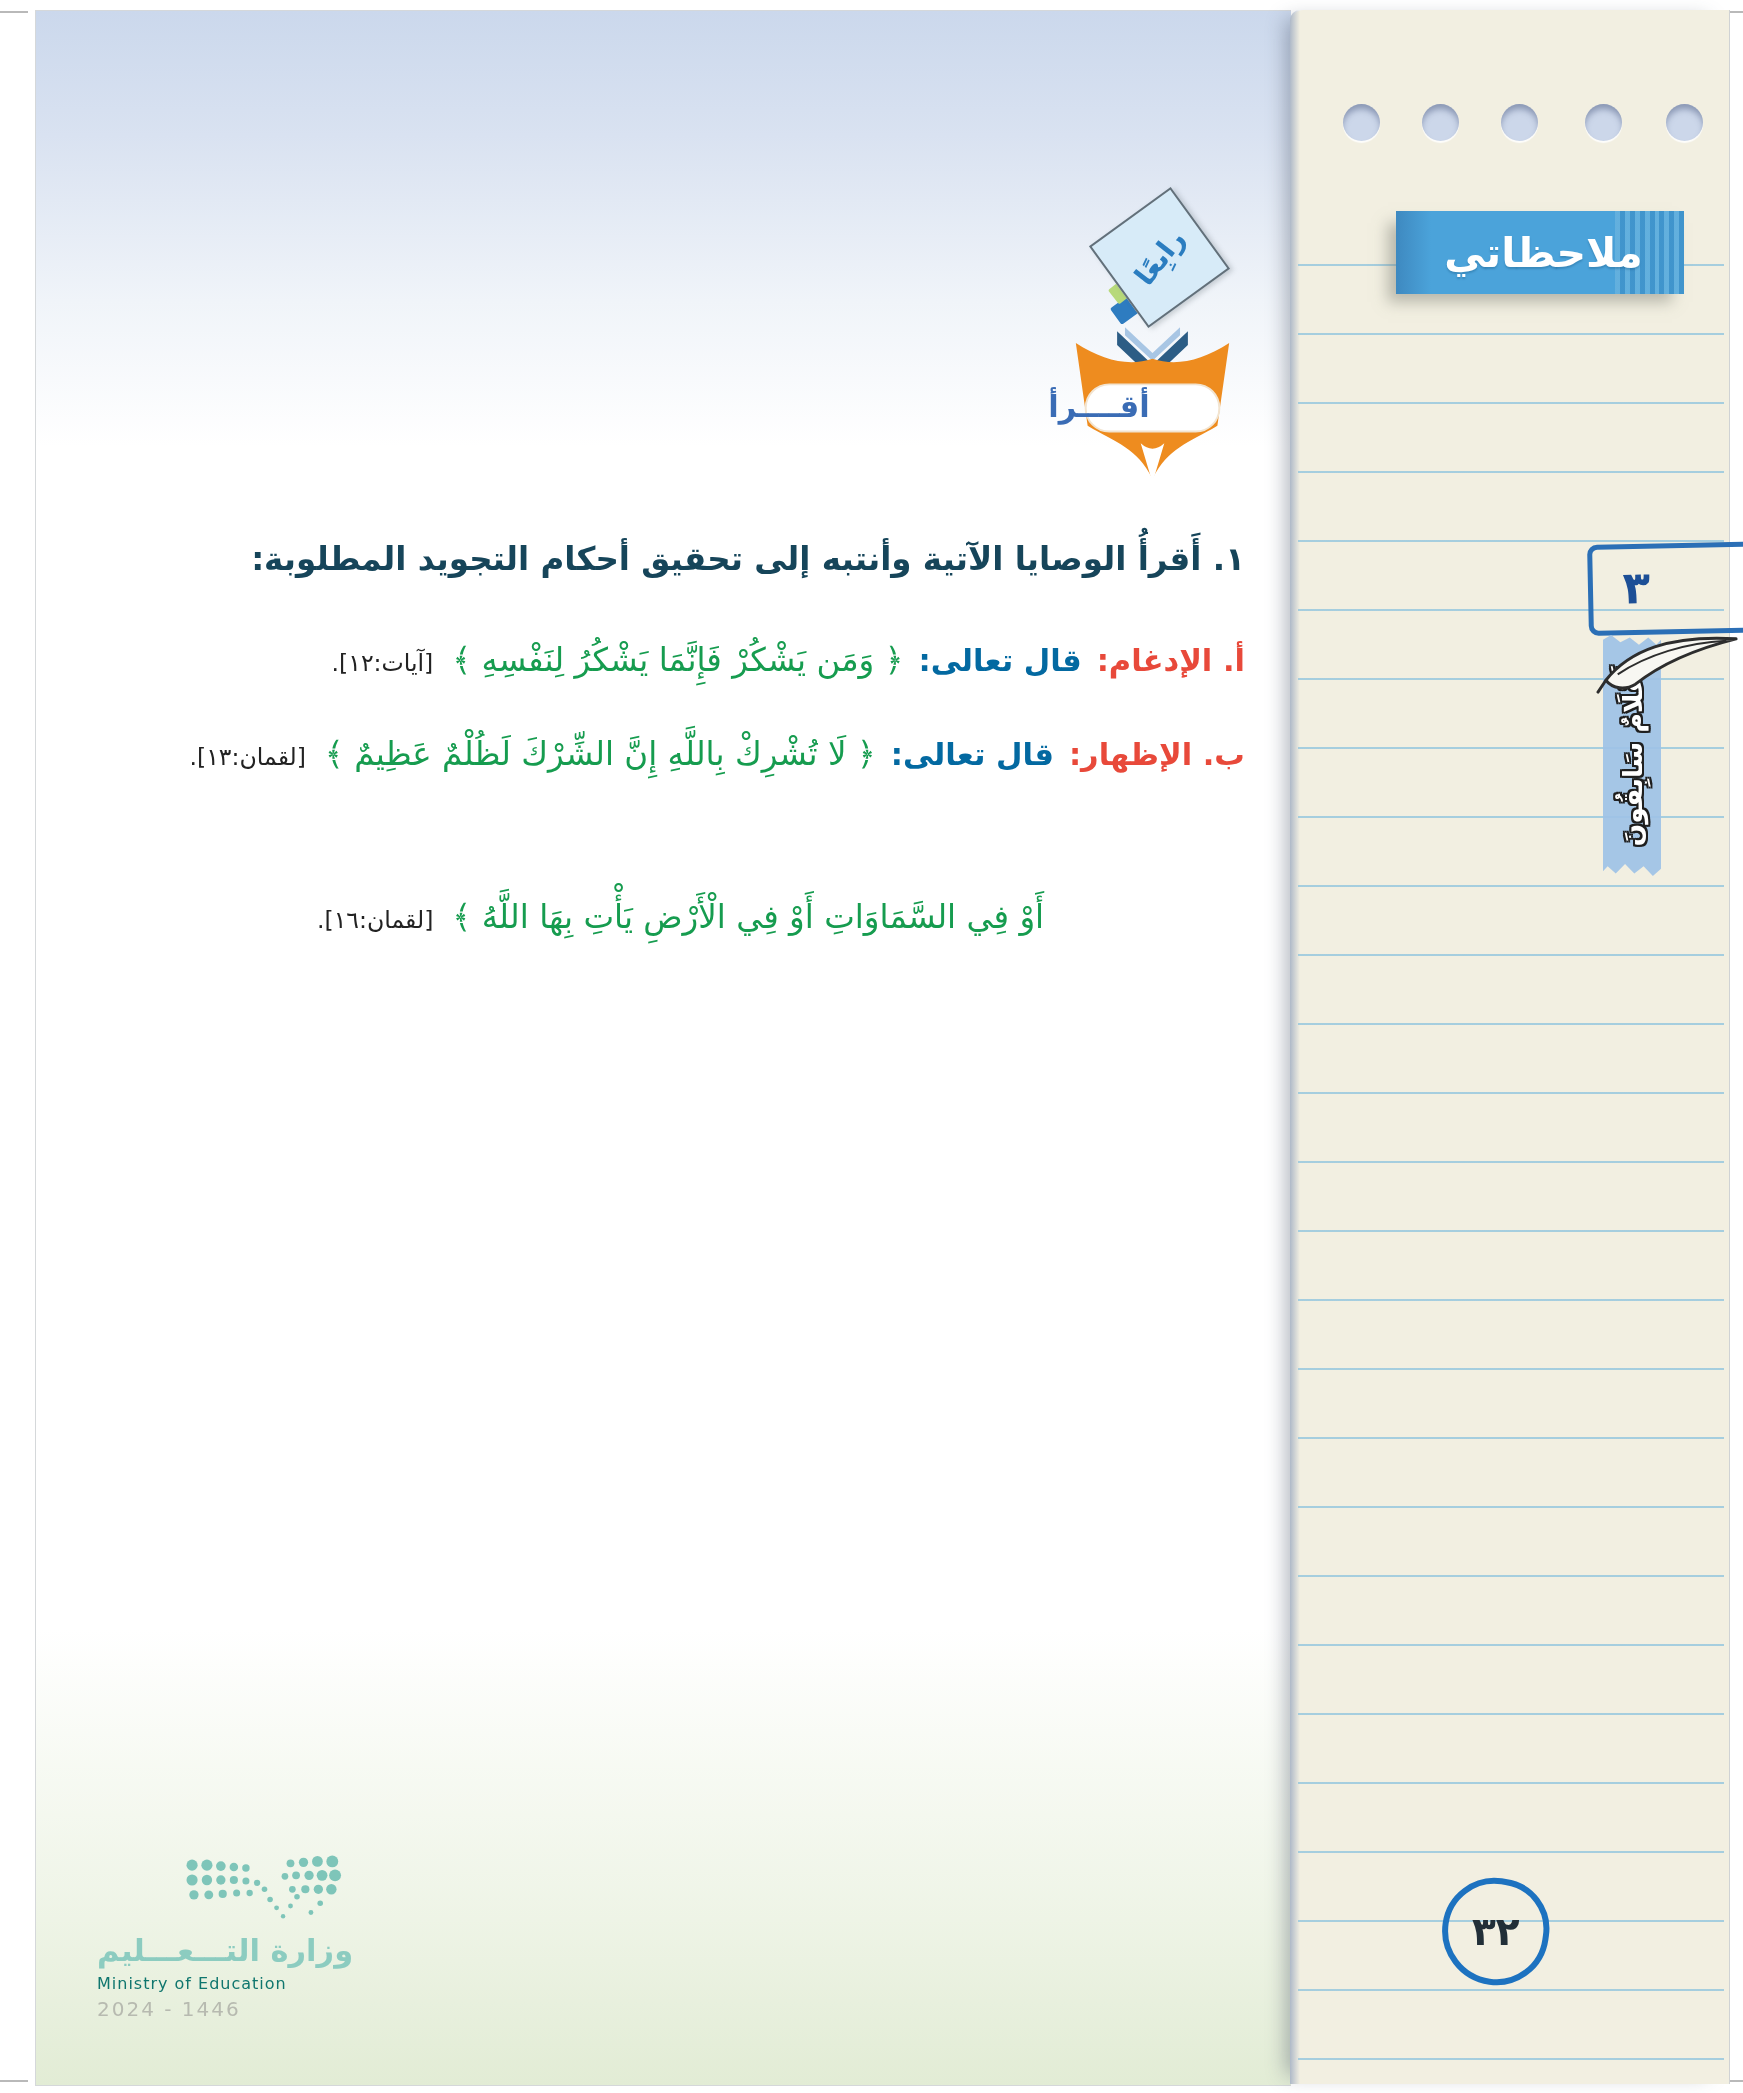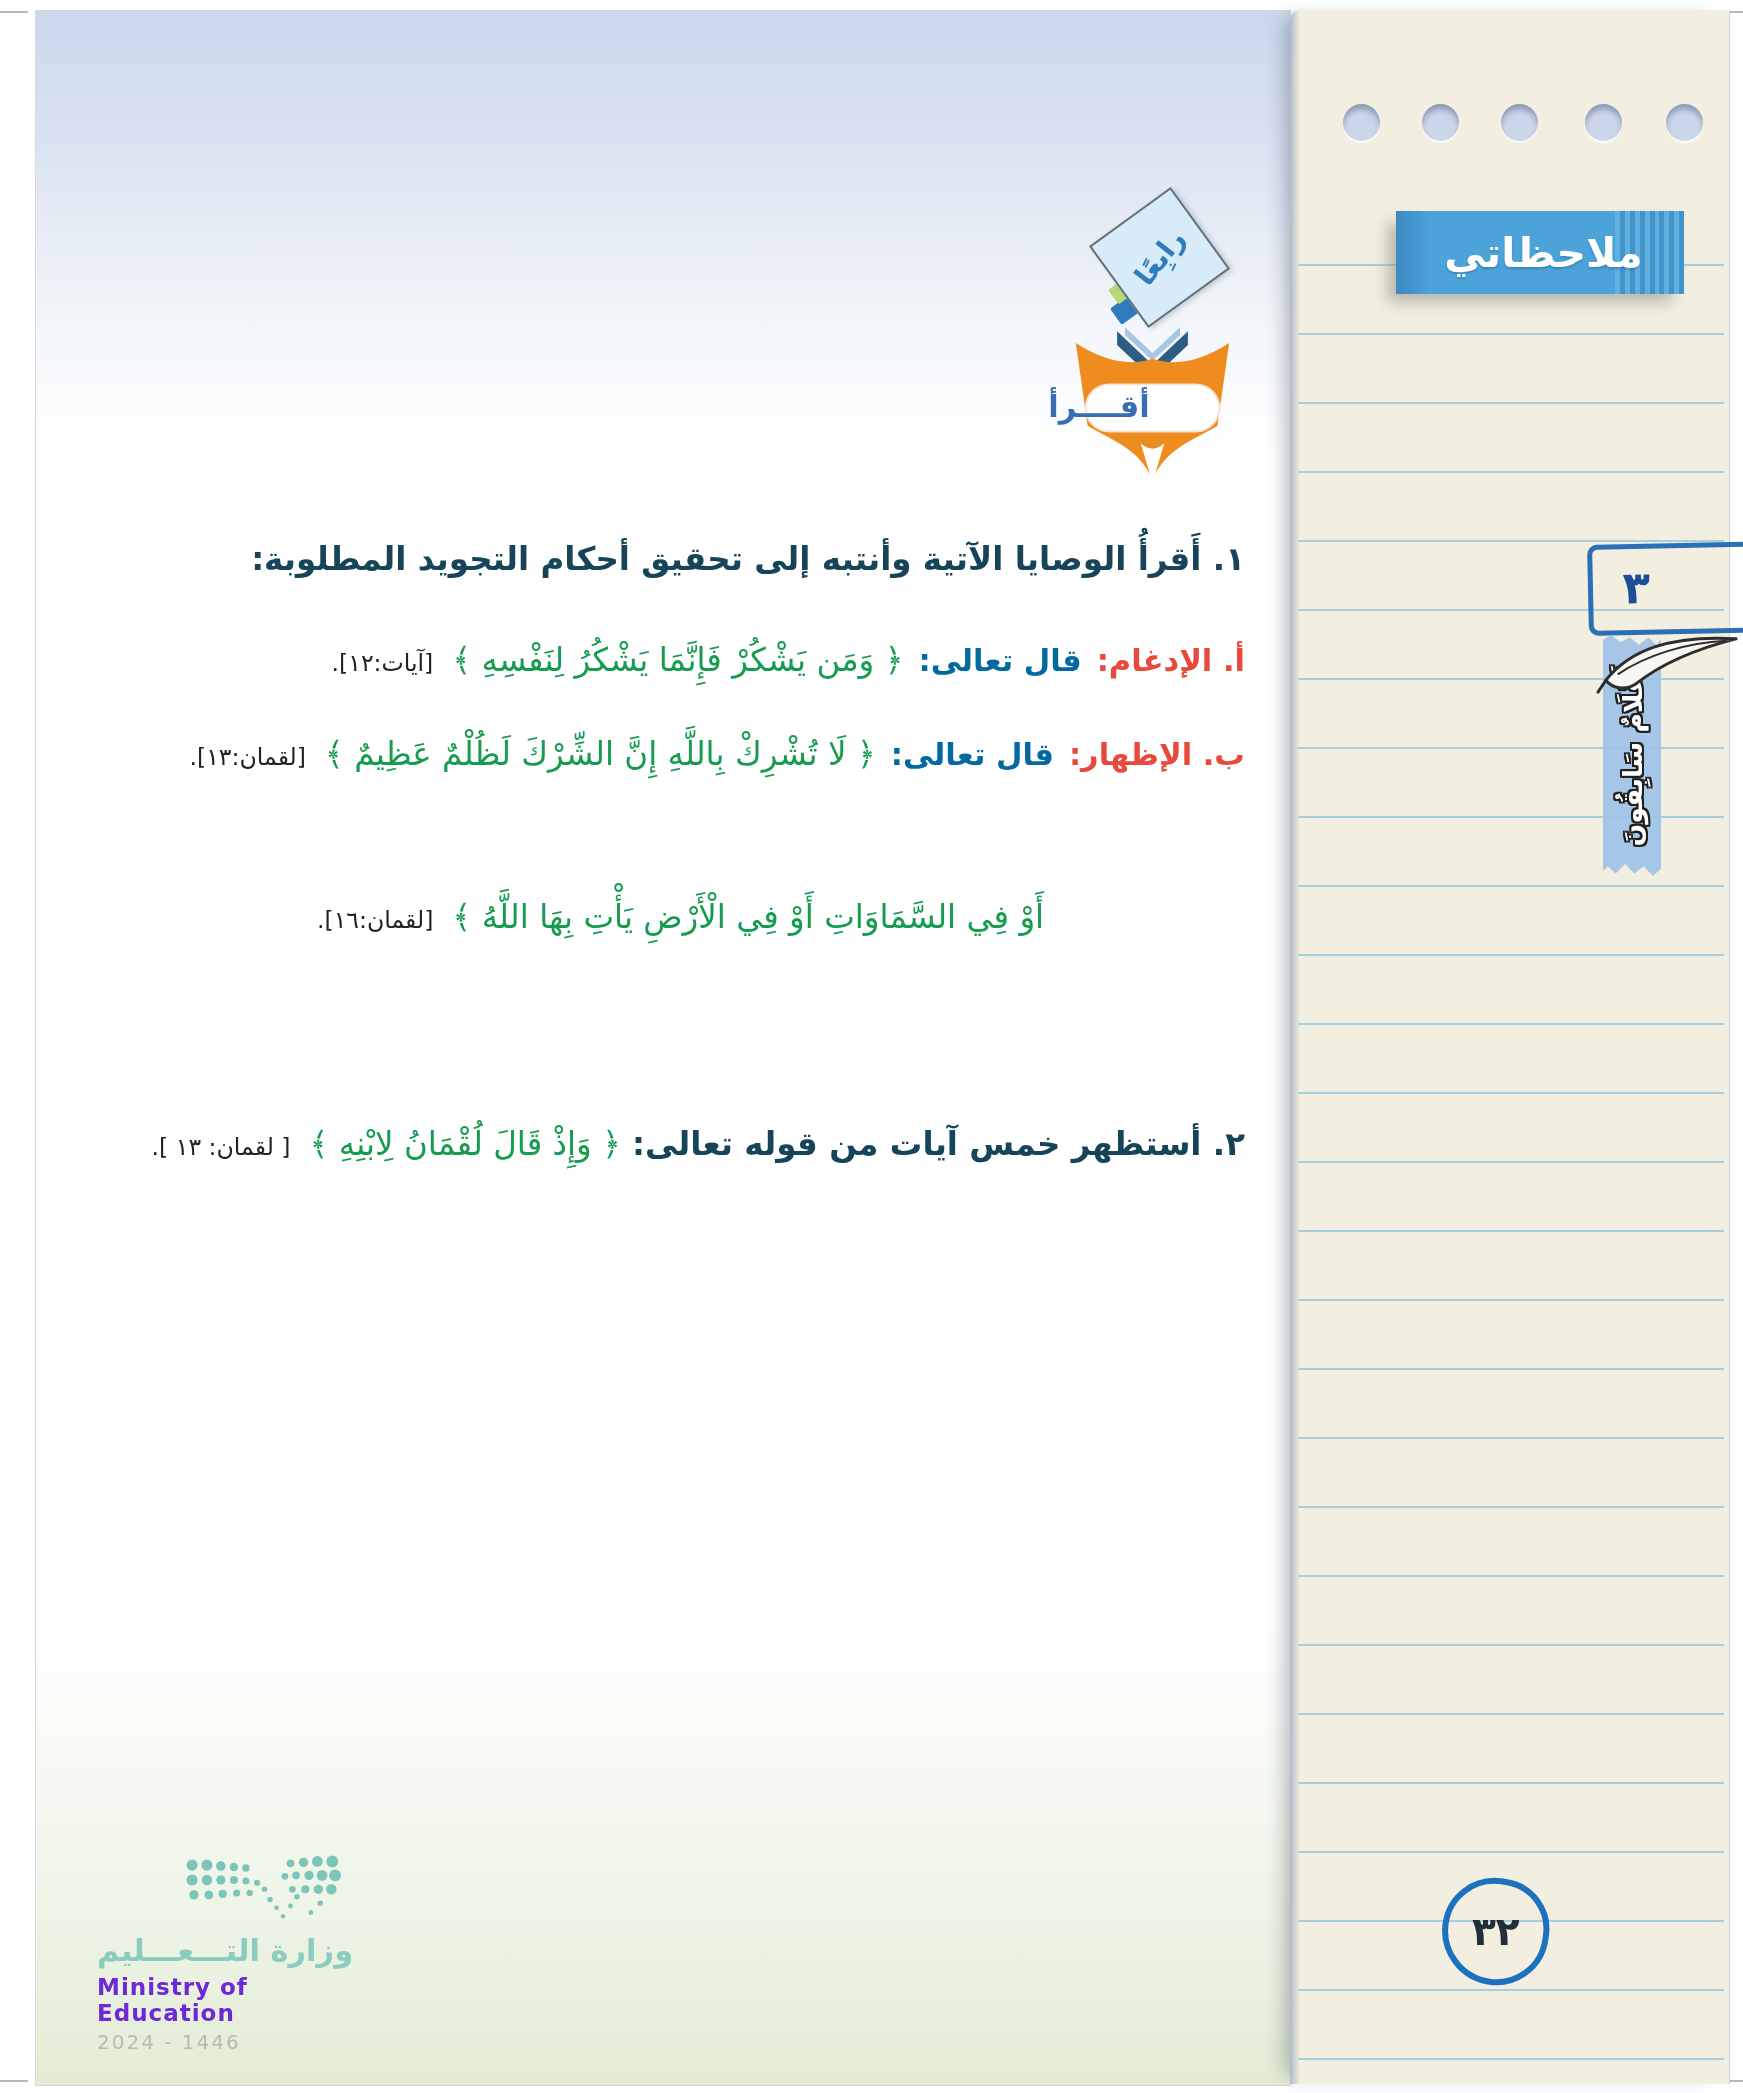--- a/index.html
+++ b/index.html
@@ -80,21 +80,21 @@
   .lbl-red{color:#e8493a;font-weight:bold;font-size:30.5px;}
   .qala{color:#0369a1;font-weight:bold;font-size:30.5px;margin:0 9.9px 0 3.9px;}
   .verse{color:#169c4f;font-size:32.5px;margin:0 5.9px;}
   .cite{color:#222;font-size:23.6px;margin-right:7.9px;}
   .cont{right:694px;}
 
   
   .moe{position:absolute;left:97px;top:1854px;width:276px;z-index:1;}
   .moe svg{display:block;margin-left:83px;}
   .moe .ar{font-size:30.5px;font-weight:bold;color:#8cccc0;direction:rtl;text-align:left;margin-top:13.8px;}
-  .moe .en{font-size:23px;color:#6d28d9;letter-spacing:1px;margin-top:5.9px;font-weight:bold;}
+  .moe .en{font-size:16px;color:#0f766e;letter-spacing:1px;margin-top:5.9px;}
   .moe .yr{font-size:20px;color:#b7bab0;letter-spacing:2px;margin-top:3.9px;}
 </style>
 </head>
 <body>
 
 <div id="canvas">
 
   <div class="trim" style="left:0;top:10.8px;width:27.6px;height:2px;"></div>
   <div class="trim" style="left:1716px;top:10.8px;width:27.6px;height:2px;"></div>
   <div class="trim" style="left:0;top:2080px;width:27.6px;height:2px;"></div>
@@ -161,25 +161,20 @@
     <span class="qala">قال تعالى:</span>
     <span class="verse">﴿ لَا تُشْرِكْ بِاللَّهِ إِنَّ الشِّرْكَ لَظُلْمٌ عَظِيمٌ ﴾</span>
     <span class="cite">[لقمان:١٣].</span>
   </div>
 
   <div class="t-line cont" style="top:892px;">
     <span class="verse">أَوْ فِي السَّمَاوَاتِ أَوْ فِي الْأَرْضِ يَأْتِ بِهَا اللَّهُ ﴾</span>
     <span class="cite">[لقمان:١٦].</span>
   </div>
 
-  <div class="t-line" style="top:1119px;">
-    <span class="navy">٢. أستظهر خمس آيات من قوله تعالى:</span>
-    <span class="verse">﴿ وَإِذْ قَالَ لُقْمَانُ لِابْنِهِ ﴾</span>
-    <span class="cite">[ لقمان: ١٣ ].</span>
-  </div>
 
   <div class="moe">
     <svg width="169" height="65" viewBox="0 0 180 70">
       <g fill="#7ec5b9">
         <circle cx="12" cy="12" r="6"></circle>
           <circle cx="28" cy="12" r="6"></circle>
           <circle cx="43" cy="13" r="5.2"></circle>
           <circle cx="57" cy="14" r="4.6"></circle>
           <circle cx="70" cy="15" r="4"></circle>
         <circle cx="12" cy="28" r="6"></circle>

